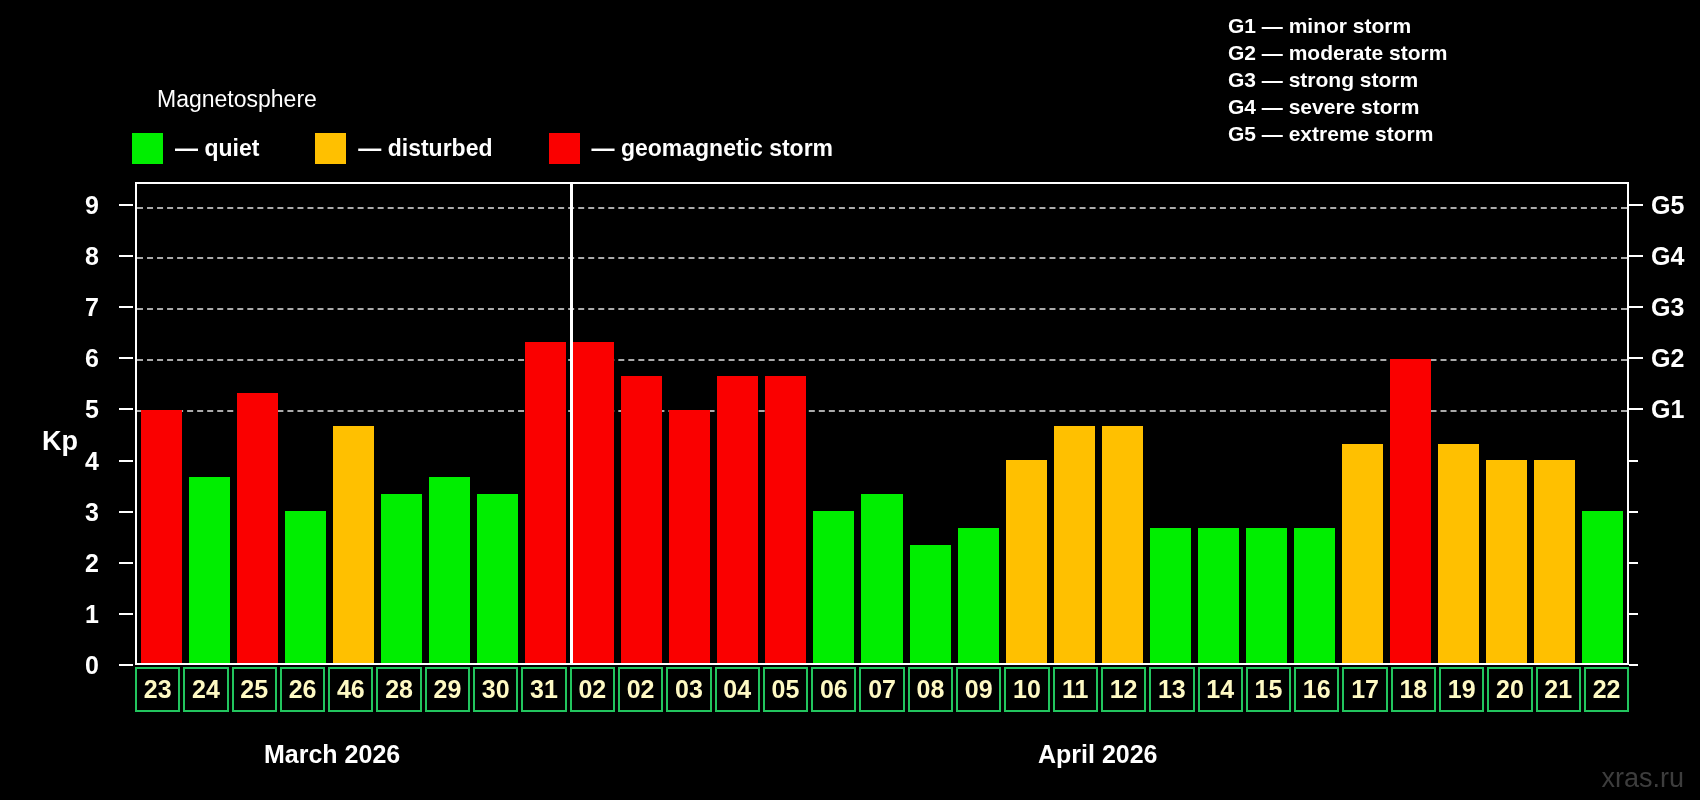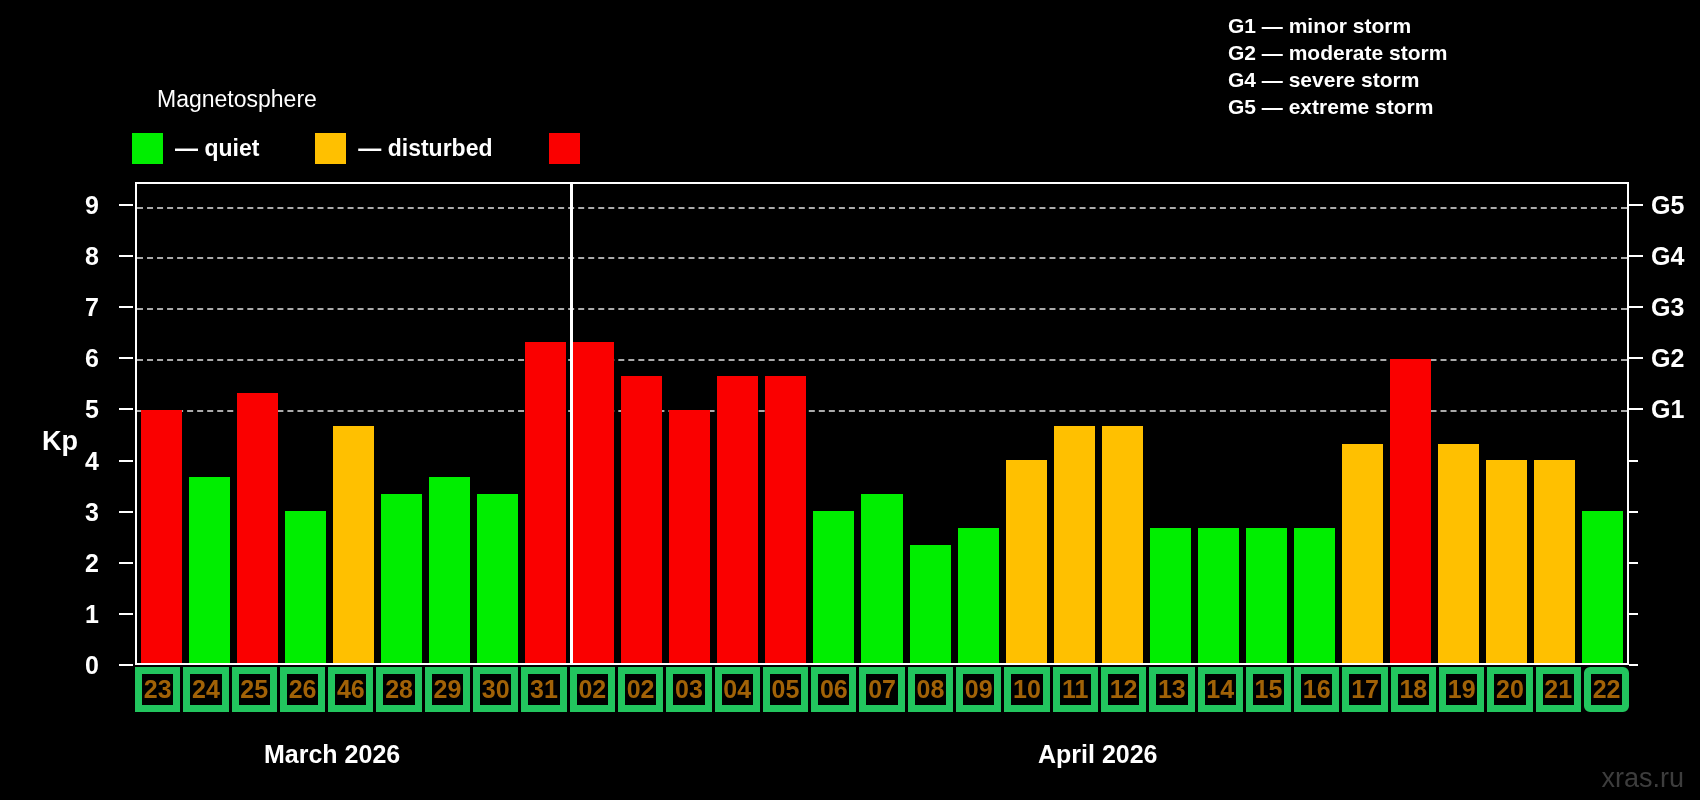--- a/index.html
+++ b/index.html
@@ -107,25 +107,25 @@
     border-top:2px solid #ffffff;transform:translateY(-1px);
   }
 
   
   .datebar{
     position:absolute;left:135px;top:667px;width:1494px;height:45px;
     display:flex;
   }
   .datebox{
     flex:1 1 0;margin-right:3px;
-    border:7px solid #22c55e;box-sizing:border-box;
+    border:2px solid #22c55e;box-sizing:border-box;
     display:flex;align-items:center;justify-content:center;
-    font-size:25px;font-weight:bold;color:#a16207;background:#000;
-  }
-  .datebox:last-child{margin-right:0;border-radius:6px;}
+    font-size:25px;font-weight:bold;color:#fef9c3;background:#000;
+  }
+  .datebox:last-child{margin-right:0;}
 
   
   .month-caption{
     position:absolute;top:740px;
     font-size:25px;font-weight:bold;white-space:nowrap;
   }
   .month-march{left:264px;}
   .month-april{left:1017px;margin-left:21px;}
 
   .watermark{
@@ -146,26 +146,28 @@
       <span class="legend-text">— quiet</span>
     </div>
     <span class="legend-gap-a"></span>
     <div class="legend-item">
       <span class="legend-swatch" style="background:#ffc000"></span>
       <span class="legend-text">— disturbed</span>
     </div>
     <span class="legend-gap-b"></span>
     <div class="legend-item">
       <span class="legend-swatch" style="background:#fa0000"></span>
+      <span class="legend-text">— geomagnetic storm</span>
     </div>
   </div>
 
   <div class="gscale">
     <div class="gscale-row">G1 — minor storm</div>
     <div class="gscale-row">G2 — moderate storm</div>
+    <div class="gscale-row">G3 — strong storm</div>
     <div class="gscale-row">G4 — severe storm</div>
     <div class="gscale-row">G5 — extreme storm</div>
   </div>
 
   <div class="ylabels" id="y-axis">
       <div class="ylabel" style="top: 100%;">0</div>
       <div class="ytick" style="top: 100%;"></div>
       <div class="ylabel" style="top: 89.418%;">1</div>
       <div class="ytick" style="top: 89.418%;"></div>
       <div class="ylabel" style="top: 78.836%;">2</div>

